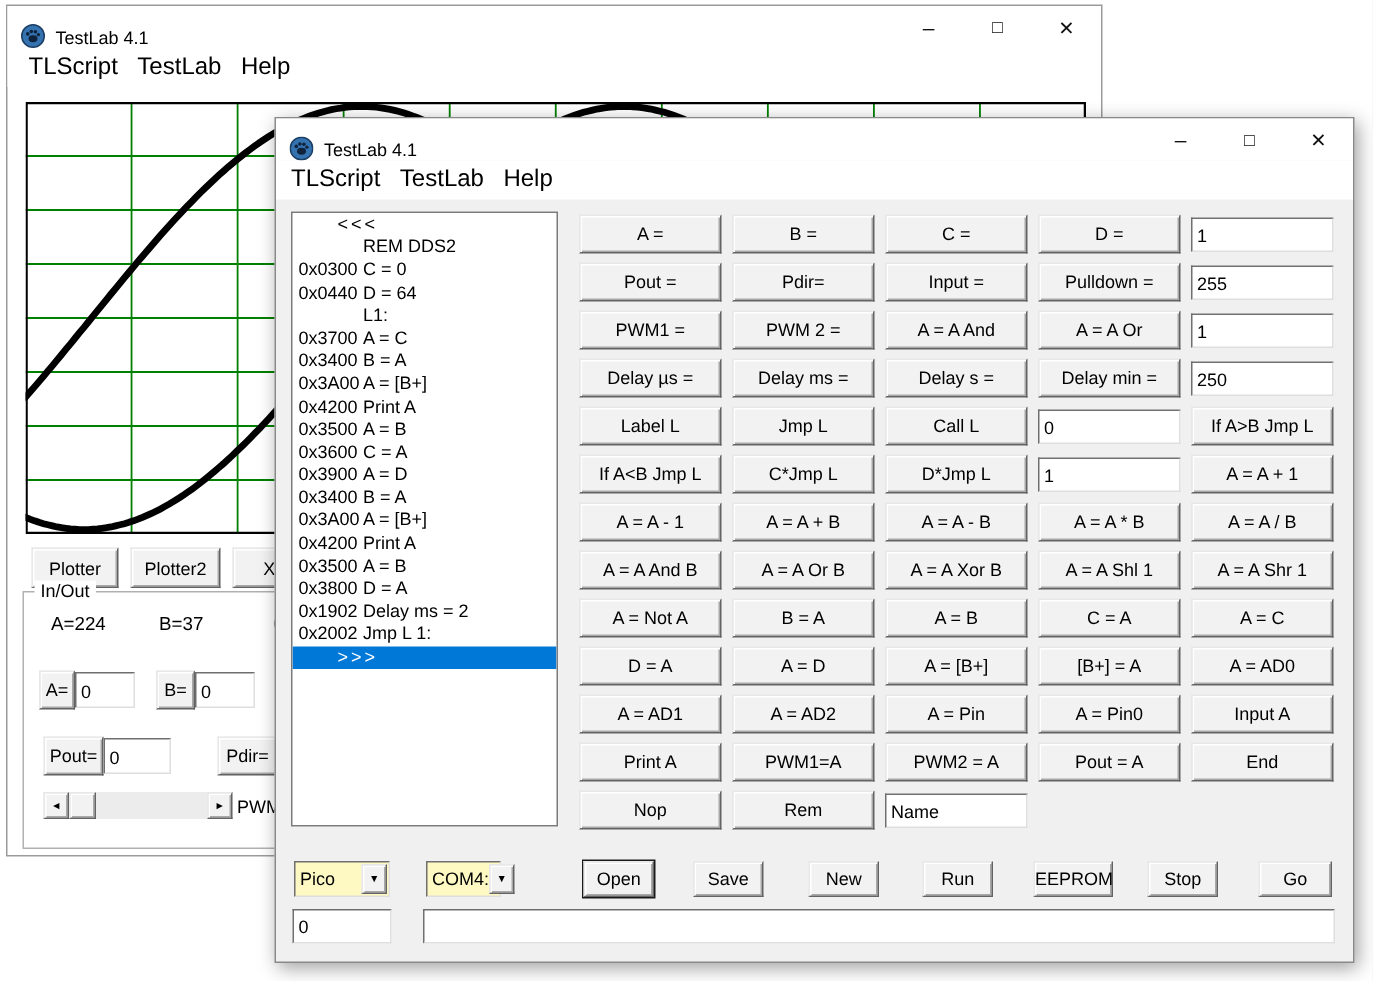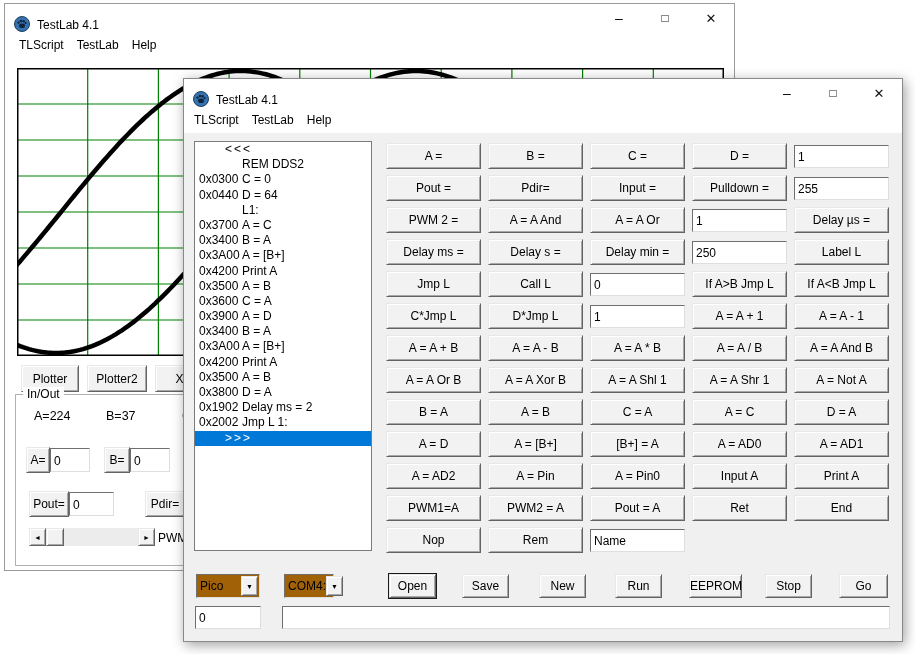--- a/index.html
+++ b/index.html
@@ -16,21 +16,21 @@
   .titlebar .title{margin-left:7px;font-size:12px;color:#000;}
   .appicon{width:16px;height:16px;display:inline-block;line-height:0;}
   .controls{position:absolute;right:0;top:0;height:100%;display:flex;}
   .ctrl{width:46px;height:100%;display:flex;align-items:center;justify-content:center;color:#111;}
   .ctrl.min{font-size:14px;}
   .ctrl.max{font-size:12px;}
   .ctrl.close{font-size:13px;}
   .menubar{height:26px;background:#fff;display:flex;align-items:center;}
   .bg-window .menubar{padding-left:14px;}
   .fg-window .menubar{padding-left:10px;}
-  .menuitem{margin-right:13px;font-size:12px;}
+  .menuitem{margin-right:13px;font-size:16px;}
 
   
   .btn{
     box-sizing:border-box;background:#f2f2f2;color:#000;
     font-family:"Liberation Sans",sans-serif;font-size:12px;
     border:1px solid;border-color:#e8e8e8 #636363 #636363 #e8e8e8;
     box-shadow:inset 1px 1px 0 #ffffff, inset -1px -1px 0 #a8a8a8;
     padding:0;text-align:center;
   }
   .btn.focused{box-shadow:inset 1px 1px 0 #ffffff, inset -1px -1px 0 #a8a8a8, 0 0 0 1px #1a1a1a;}
@@ -59,21 +59,21 @@
   
   .listbox{position:absolute;left:10px;top:62px;width:178px;height:410px;box-sizing:border-box;
     background:#fff;border:1px solid #7b7b7b;overflow:hidden;font-size:12px;}
   .lrow{height:15.2px;line-height:15.3px;display:flex;padding-left:4px;white-space:pre;}
   .lrow .addr{width:43px;flex:none;}
   .lrow.special{padding-left:30px;letter-spacing:2px;}
   .lrow.sel{background:#0078d7;color:#fff;}
   #grid{position:absolute;left:202px;top:64px;display:grid;grid-template-columns:repeat(5,95px);gap:6px 7px;}
   #grid .btn{height:26px;}
   #grid .gridfield{height:23px;align-self:center;width:95px;}
-  .combo{position:absolute;top:495px;height:24px;box-sizing:border-box;background:#a16207;
+  .combo{position:absolute;top:495px;height:24px;box-sizing:border-box;background:#fef9c3;
     border:1px solid;border-color:#6f6f6f #dedede #dedede #6f6f6f;display:flex;align-items:center;}
   .combo .cval{flex:1;padding-left:3px;font-size:12px;}
   .combo .cbtn{width:17px;height:20px;margin-right:1px;flex:none;display:flex;align-items:center;justify-content:center;font-size:7px;}
   .bottombtn{position:absolute;top:495px;height:24px;}
   .botfield{position:absolute;height:23px;}
 </style>
 </head>
 <body>
 
 <div class="window bg-window">
@@ -204,20 +204,21 @@
       <button class="btn">A =</button>
       <button class="btn">B =</button>
       <button class="btn">C =</button>
       <button class="btn">D =</button>
       <input class="field gridfield" value="1" style="">
       <button class="btn">Pout =</button>
       <button class="btn">Pdir=</button>
       <button class="btn">Input =</button>
       <button class="btn">Pulldown =</button>
       <input class="field gridfield" value="255" style="">
+      <button class="btn">PWM1 =</button>
       <button class="btn">PWM 2 =</button>
       <button class="btn">A = A And</button>
       <button class="btn">A = A Or</button>
       <input class="field gridfield" value="1" style="">
       <button class="btn">Delay µs =</button>
       <button class="btn">Delay ms =</button>
       <button class="btn">Delay s =</button>
       <button class="btn">Delay min =</button>
       <input class="field gridfield" value="250" style="">
       <button class="btn">Label L</button>
@@ -252,21 +253,20 @@
       <button class="btn">A = AD0</button>
       <button class="btn">A = AD1</button>
       <button class="btn">A = AD2</button>
       <button class="btn">A = Pin</button>
       <button class="btn">A = Pin0</button>
       <button class="btn">Input A</button>
       <button class="btn">Print A</button>
       <button class="btn">PWM1=A</button>
       <button class="btn">PWM2 = A</button>
       <button class="btn">Pout = A</button>
-      <button class="btn">Ret</button>
       <button class="btn">End</button>
       <button class="btn">Nop</button>
       <button class="btn">Rem</button>
       <input class="field gridfield" value="Name" style="">
     </div>
 
   <div class="combo" id="combo-device" style="left:12px;width:64px;">
     <span class="cval">Pico</span>
     <span class="btn cbtn">▼</span>
   </div>

